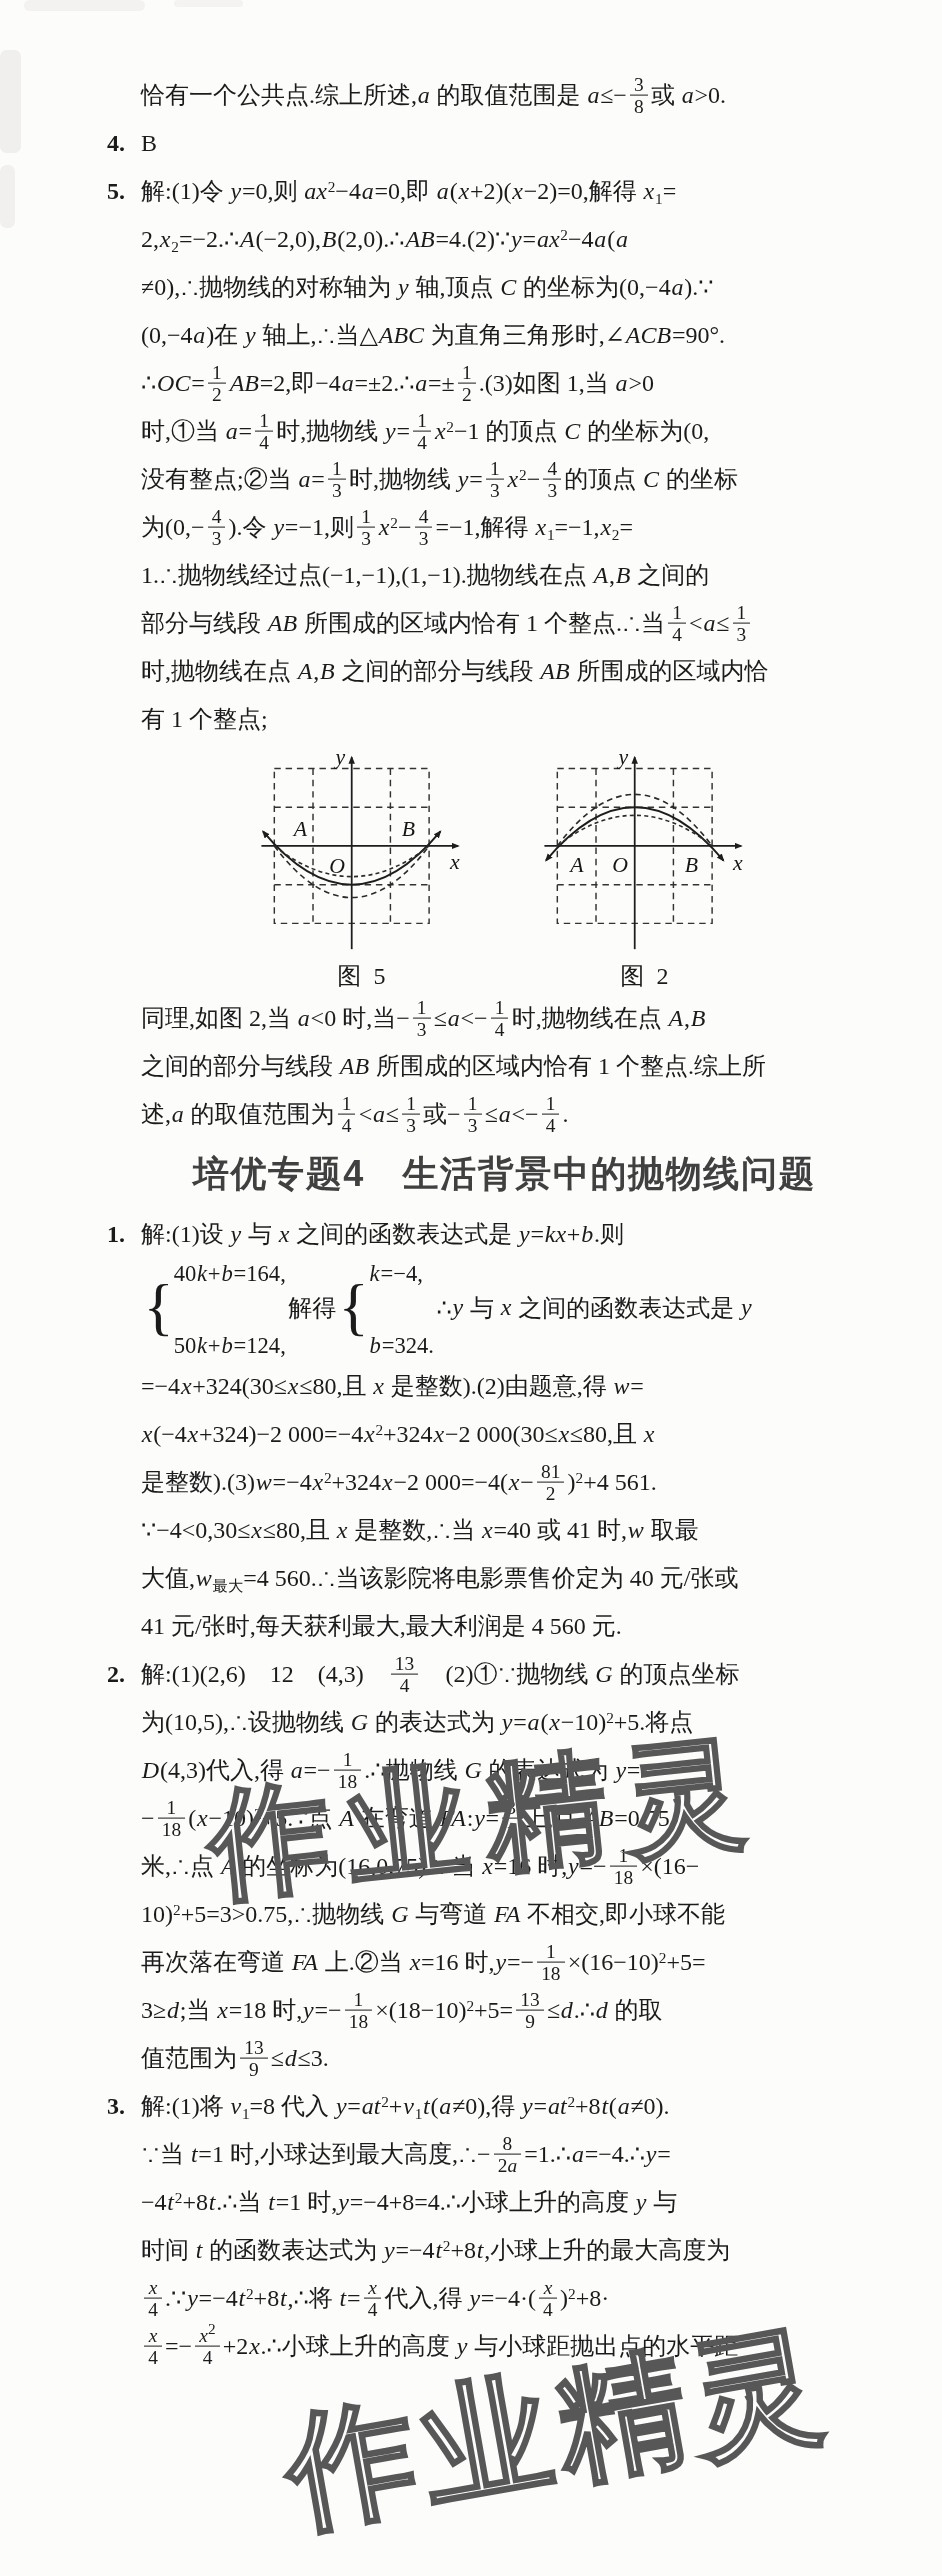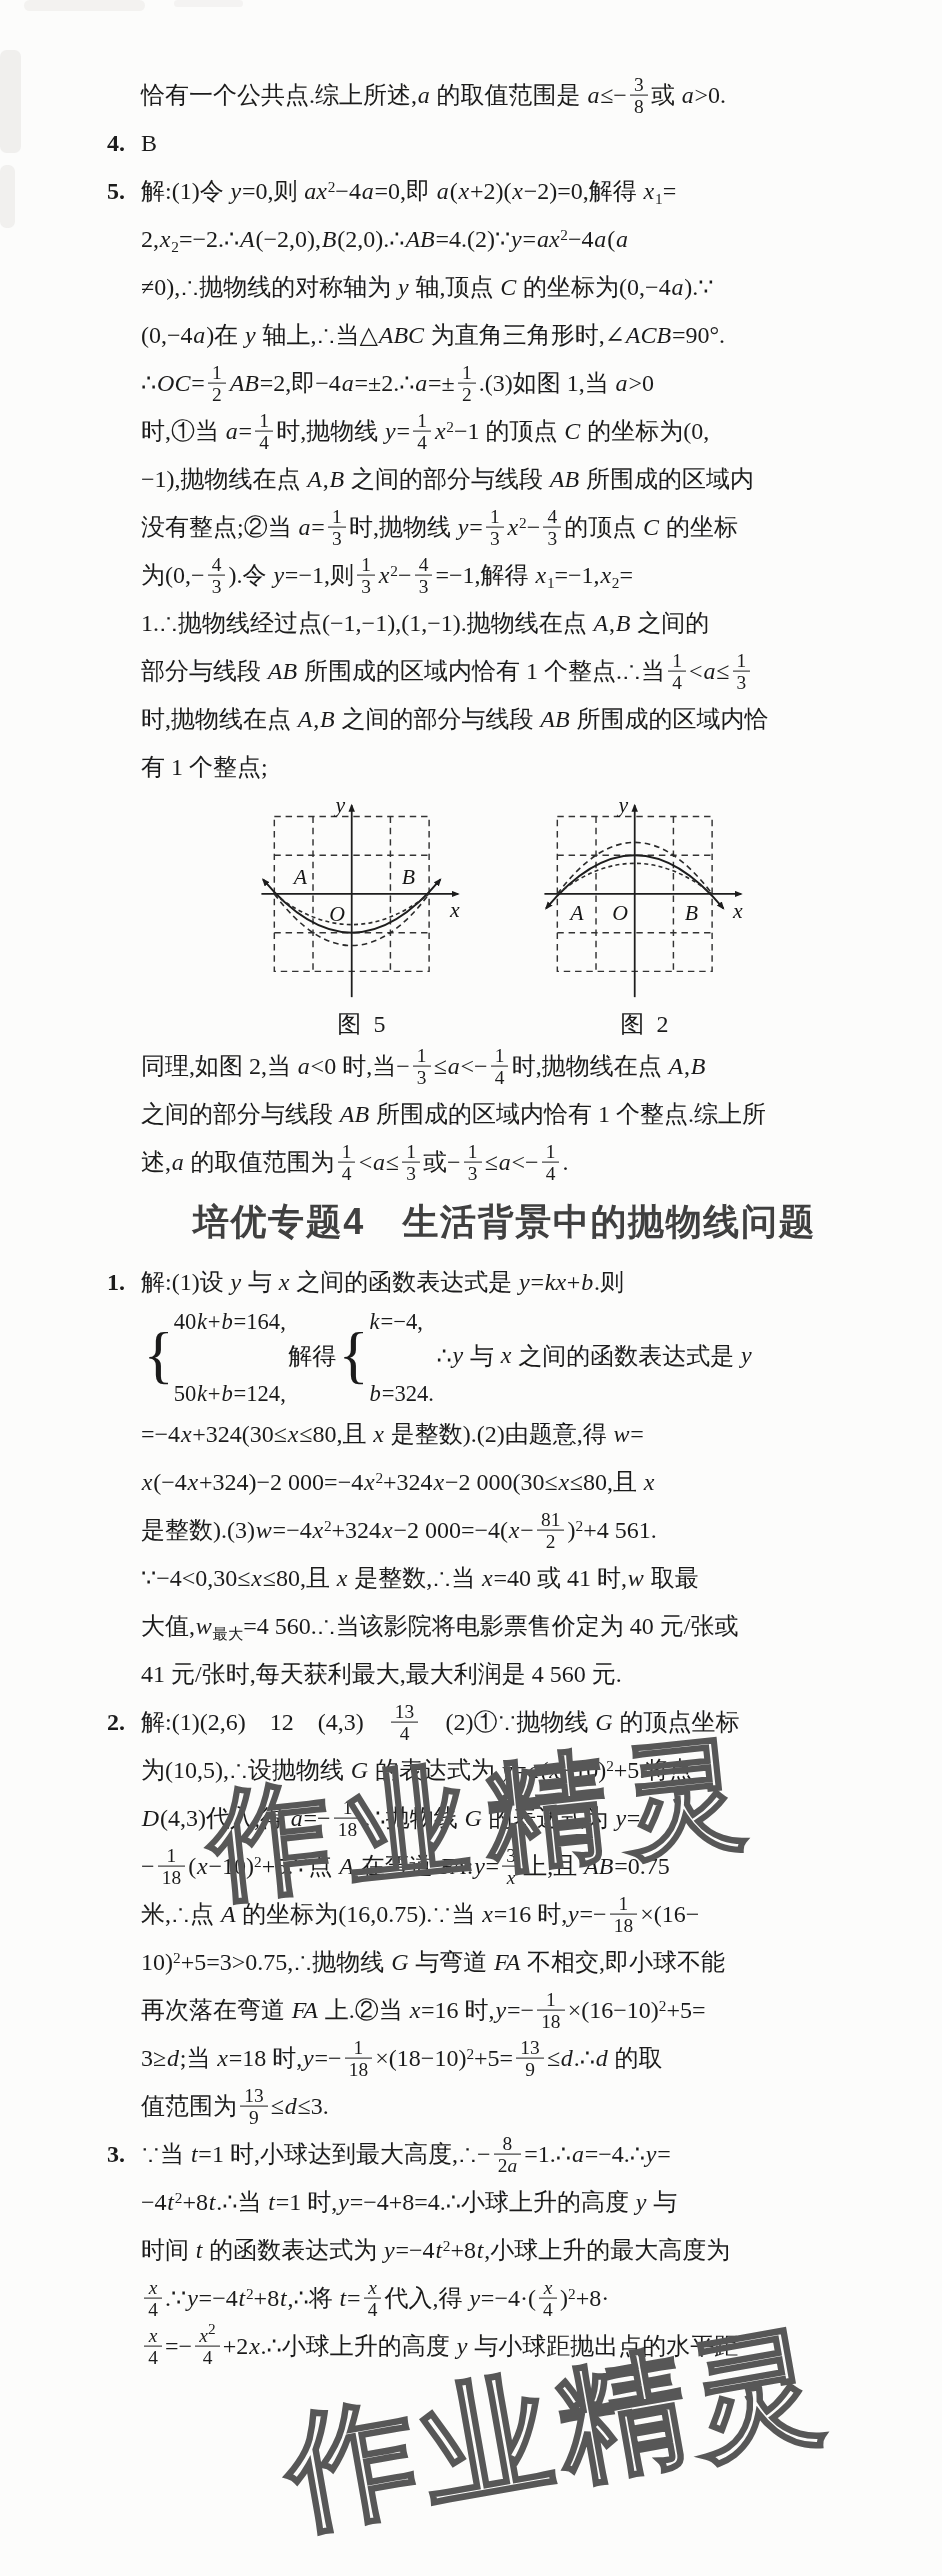--- a/index.html
+++ b/index.html
@@ -63,21 +63,20 @@
 
     <div class="item">
       <span class="ino">5.</span>
       <div class="ibody">
           <div class="tline">解:(1)令 <i>y</i>=0,则 <i>ax</i><sup>2</sup>−4<i>a</i>=0,即 <i>a</i>(<i>x</i>+2)(<i>x</i>−2)=0,解得 <i>x</i><sub>1</sub>=</div>
           <div class="tline">2,<i>x</i><sub>2</sub>=−2.∴<i>A</i>(−2,0),<i>B</i>(2,0).∴<i>AB</i>=4.(2)∵<i>y</i>=<i>ax</i><sup>2</sup>−4<i>a</i>(<i>a</i></div>
           <div class="tline">≠0),∴抛物线的对称轴为 <i>y</i> 轴,顶点 <i>C</i> 的坐标为(0,−4<i>a</i>).∵</div>
           <div class="tline">(0,−4<i>a</i>)在 <i>y</i> 轴上,∴当△<i>ABC</i> 为直角三角形时,∠<i>ACB</i>=90°.</div>
           <div class="tline">∴<i>OC</i>=<span class="frac"><span class="fn">1</span><span class="fd">2</span></span><i>AB</i>=2,即−4<i>a</i>=±2.∴<i>a</i>=±<span class="frac"><span class="fn">1</span><span class="fd">2</span></span>.(3)如图 1,当 <i>a</i>&gt;0</div>
           <div class="tline">时,①当 <i>a</i>=<span class="frac"><span class="fn">1</span><span class="fd">4</span></span>时,抛物线 <i>y</i>=<span class="frac"><span class="fn">1</span><span class="fd">4</span></span><i>x</i><sup>2</sup>−1 的顶点 <i>C</i> 的坐标为(0,</div>
-          <div class="tline">−1),抛物线在点 <i>A</i>,<i>B</i> 之间的部分与线段 <i>AB</i> 所围成的区域内</div>
           <div class="tline">没有整点;②当 <i>a</i>=<span class="frac"><span class="fn">1</span><span class="fd">3</span></span>时,抛物线 <i>y</i>=<span class="frac"><span class="fn">1</span><span class="fd">3</span></span><i>x</i><sup>2</sup>−<span class="frac"><span class="fn">4</span><span class="fd">3</span></span>的顶点 <i>C</i> 的坐标</div>
           <div class="tline">为(0,−<span class="frac"><span class="fn">4</span><span class="fd">3</span></span>).令 <i>y</i>=−1,则<span class="frac"><span class="fn">1</span><span class="fd">3</span></span><i>x</i><sup>2</sup>−<span class="frac"><span class="fn">4</span><span class="fd">3</span></span>=−1,解得 <i>x</i><sub>1</sub>=−1,<i>x</i><sub>2</sub>=</div>
           <div class="tline">1.∴抛物线经过点(−1,−1),(1,−1).抛物线在点 <i>A</i>,<i>B</i> 之间的</div>
           <div class="tline">部分与线段 <i>AB</i> 所围成的区域内恰有 1 个整点.∴当<span class="frac"><span class="fn">1</span><span class="fd">4</span></span>&lt;<i>a</i>≤<span class="frac"><span class="fn">1</span><span class="fd">3</span></span></div>
           <div class="tline">时,抛物线在点 <i>A</i>,<i>B</i> 之间的部分与线段 <i>AB</i> 所围成的区域内恰</div>
           <div class="tline">有 1 个整点;</div>
         </div>
     </div>
 
     <div class="figrow">
@@ -189,20 +188,21 @@
           <div class="tline">10)<sup>2</sup>+5=3&gt;0.75,∴抛物线 <i>G</i> 与弯道 <i>FA</i> 不相交,即小球不能</div>
           <div class="tline">再次落在弯道 <i>FA</i> 上.②当 <i>x</i>=16 时,<i>y</i>=−<span class="frac"><span class="fn">1</span><span class="fd">18</span></span>×(16−10)<sup>2</sup>+5=</div>
           <div class="tline">3≥<i>d</i>;当 <i>x</i>=18 时,<i>y</i>=−<span class="frac"><span class="fn">1</span><span class="fd">18</span></span>×(18−10)<sup>2</sup>+5=<span class="frac"><span class="fn">13</span><span class="fd">9</span></span>≤<i>d</i>.∴<i>d</i> 的取</div>
           <div class="tline">值范围为<span class="frac"><span class="fn">13</span><span class="fd">9</span></span>≤<i>d</i>≤3.</div>
         </div>
     </div>
 
     <div class="item">
       <span class="ino">3.</span>
       <div class="ibody">
+          <div class="tline">解:(1)将 <i>v</i><sub>1</sub>=8 代入 <i>y</i>=<i>at</i><sup>2</sup>+<i>v</i><sub>1</sub><i>t</i>(<i>a</i>≠0),得 <i>y</i>=<i>at</i><sup>2</sup>+8<i>t</i>(<i>a</i>≠0).</div>
           <div class="tline">∵当 <i>t</i>=1 时,小球达到最大高度,∴−<span class="frac"><span class="fn">8</span><span class="fd">2<i>a</i></span></span>=1.∴<i>a</i>=−4.∴<i>y</i>=</div>
           <div class="tline">−4<i>t</i><sup>2</sup>+8<i>t</i>.∴当 <i>t</i>=1 时,<i>y</i>=−4+8=4.∴小球上升的高度 <i>y</i> 与</div>
           <div class="tline">时间 <i>t</i> 的函数表达式为 <i>y</i>=−4<i>t</i><sup>2</sup>+8<i>t</i>,小球上升的最大高度为</div>
           <div class="tline"><span class="frac"><span class="fn"><i>x</i></span><span class="fd">4</span></span>.∵<i>y</i>=−4<i>t</i><sup>2</sup>+8<i>t</i>,∴将 <i>t</i>=<span class="frac"><span class="fn"><i>x</i></span><span class="fd">4</span></span>代入,得 <i>y</i>=−4·(<span class="frac"><span class="fn"><i>x</i></span><span class="fd">4</span></span>)<sup>2</sup>+8·</div>
           <div class="tline"><span class="frac"><span class="fn"><i>x</i></span><span class="fd">4</span></span>=−<span class="frac"><span class="fn"><i>x</i><sup>2</sup></span><span class="fd">4</span></span>+2<i>x</i>.∴小球上升的高度 <i>y</i> 与小球距抛出点的水平距</div>
         </div>
     </div>
 
   </div>
 

